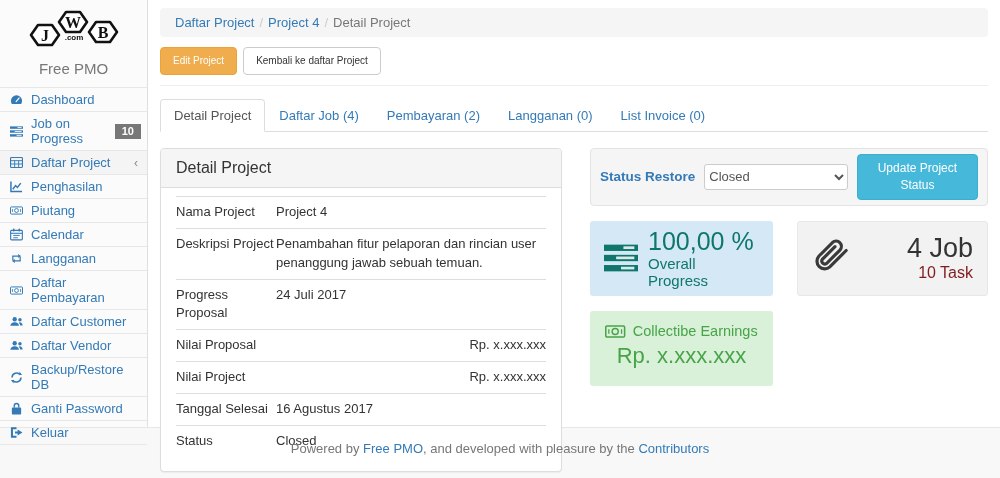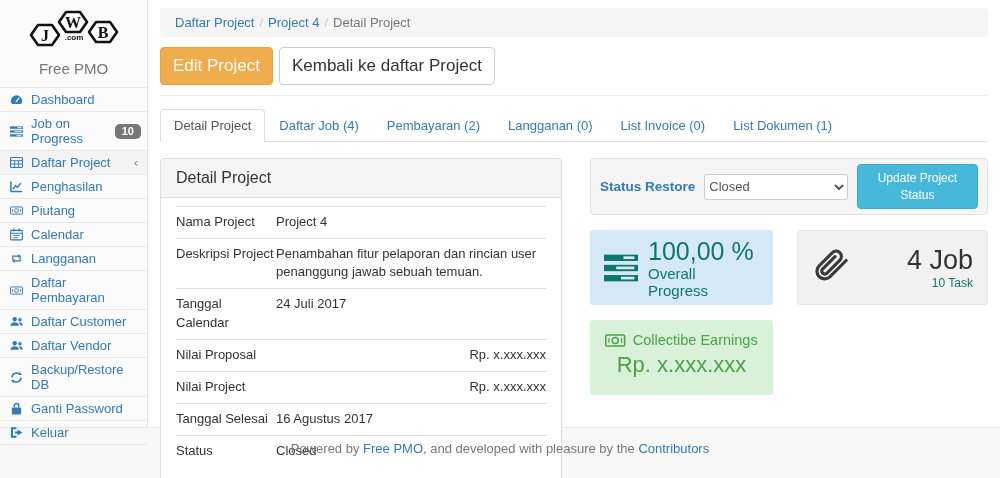--- a/index.html
+++ b/index.html
@@ -14,36 +14,36 @@
   
   .sidebar { width:148px; flex:0 0 148px; background:#fbfbfb; border-right:1px solid #e0e0e0; }
   .logo-wrap { text-align:center; padding-top:7px; }
   .brand-name { text-align:center; color:#777; font-size:15px; padding:4px 0 10px; }
   .nav { border-top:1px solid #e7e7e7; }
   .nav-item { display:flex; align-items:center; padding:4px 6px 4px 8px;
     border-bottom:1px solid #e7e7e7; color:#337ab7; font-size:13px; cursor:pointer; min-height:24px; }
   .nav-item.active { background:#f4f4f4; }
   .icn { width:17px; flex:0 0 17px; display:inline-flex; justify-content:center; margin-right:6px; color:#337ab7; }
   .icn svg { width:1em; height:1em; font-size:13px; fill:currentColor; }
-  .badge { margin-left:auto; background:#777; color:#fff; border-radius:5px;
+  .badge { margin-left:auto; background:#777; color:#fff; border-radius:0;
     font-size:11px; font-weight:bold; padding:2px 7px; line-height:1; }
   .chev { margin-left:auto; color:#888; font-size:12px; padding-right:3px; }
 
   
   .content { flex:1; padding:8px 12px 0 12px; background:#fff; }
   .breadcrumb { background:#f5f5f5; border-radius:4px; padding:7px 15px; font-size:13px; color:#777; }
   .breadcrumb a { color:#337ab7; text-decoration:none; cursor:pointer; }
   .breadcrumb .sep { color:#ccc; padding:0 5px; }
 
   .page-header { display:flex; justify-content:space-between; align-items:flex-end;
     margin-top:10px; padding-bottom:8px; border-bottom:1px solid #eee; }
   .page-header h1 { margin:0; font-weight:normal; font-size:30px; color:#333; line-height:1; }
   .page-header h1 small { font-size:21px; color:#969696; }
   .hdr-buttons { display:flex; gap:6px; padding-bottom:2px; }
-  .btn { font-size:17px; padding:6px 12px; border-radius:4px; border:1px solid transparent;
+  .btn { font-size:10px; padding:6px 12px; border-radius:4px; border:1px solid transparent;
     cursor:pointer; font-family:inherit; line-height:1.4; }
   .btn-warning { background:#f0ad4e; border-color:#eea236; color:#fff; }
   .btn-default { background:#fff; border-color:#ccc; color:#333; }
   .btn-info { background:#46b8da; border-color:#39aecf; color:#fff; font-size:12px; padding:5px 11px; }
 
   .tabs { display:flex; border-bottom:1px solid #ddd; margin-top:13px; }
   .tab { padding:8px 13px; font-size:13px; color:#337ab7; cursor:pointer;
     border:1px solid transparent; margin-bottom:-1px; border-radius:4px 4px 0 0; }
   .tab.active { color:#555; background:#fff; border-color:#ddd #ddd #fff; cursor:default; }
 
@@ -70,21 +70,21 @@
   .stat-box { border-radius:3px; height:75px; display:flex; align-items:center; padding:0 14px; }
   .stat-blue { background:#d4e9f5; color:#0f766e; width:183px; flex:0 0 183px; gap:10px; }
   .stat-blue .icn-big { font-size:34px; display:inline-flex; }
   .icn-big svg { width:1em; height:1em; fill:currentColor; }
   .stat-blue .big { font-size:25px; line-height:1.15; white-space:nowrap; }
   .stat-blue .sub { font-size:15px; }
   .stat-gray { background:#f2f2f2; border:1px solid #e7e7e7; flex:1; justify-content:space-between; color:#333; }
   .stat-gray .icn-big { font-size:40px; color:#3a3a3a; display:inline-flex; }
   .stat-gray .nums { text-align:right; }
   .stat-gray .big { font-size:27px; line-height:1.1; }
-  .stat-gray .sub { font-size:12px; color:#0f766e; }
+  .stat-gray .sub { font-size:16px; color:#7f1d1d; }
   .stat-green { background:#d9f0d9; color:#47a447; width:183px; flex:0 0 183px;
     display:block; padding-top:12px; text-align:center; }
   .stat-green .line1 { font-size:14.5px; display:flex; justify-content:center; gap:7px; }
   .stat-green .icn-med { font-size:17px; display:inline-flex; }
   .icn-med svg { width:1.2em; height:1em; fill:currentColor; }
   .stat-green .big { font-size:22px; margin-top:3px; }
 
   .footer { height:51px; background:#f8f8f8; border-top:1px solid #e7e7e7;
     text-align:center; padding-top:13px; font-size:13px; color:#777; }
   .footer a { color:#337ab7; text-decoration:none; cursor:pointer; }
@@ -261,41 +261,40 @@
         <button class="btn btn-default">Kembali ke daftar Project</button>
       </div>
     </div>
 
     <div class="tabs" id="tabs">
         <div class="tab active">Detail Project</div>
         <div class="tab">Daftar Job (4)</div>
         <div class="tab">Pembayaran (2)</div>
         <div class="tab">Langganan (0)</div>
         <div class="tab">List Invoice (0)</div>
-        <div class="tab">List Dokumen (1)</div>
       </div>
 
     <div class="main-row">
 
       <div class="left-col">
         <div class="panel">
           <div class="panel-heading">Detail Project</div>
           <div class="panel-body">
             <table class="detail">
               <tbody id="detail-rows">
                   <tr>
                     <td class="lbl">Nama Project</td>
                     <td class="val">Project 4</td>
                   </tr>
                   <tr>
                     <td class="lbl">Deskripsi Project</td>
                     <td class="val">Penambahan fitur pelaporan dan rincian user penanggung jawab sebuah temuan.</td>
                   </tr>
                   <tr>
-                    <td class="lbl">Tanggal Calendar</td>
+                    <td class="lbl">Progress Proposal</td>
                     <td class="val">24 Juli 2017</td>
                   </tr>
                   <tr>
                     <td class="lbl">Nilai Proposal</td>
                     <td class="val right">Rp. x.xxx.xxx</td>
                   </tr>
                   <tr>
                     <td class="lbl">Nilai Project</td>
                     <td class="val right">Rp. x.xxx.xxx</td>
                   </tr>

